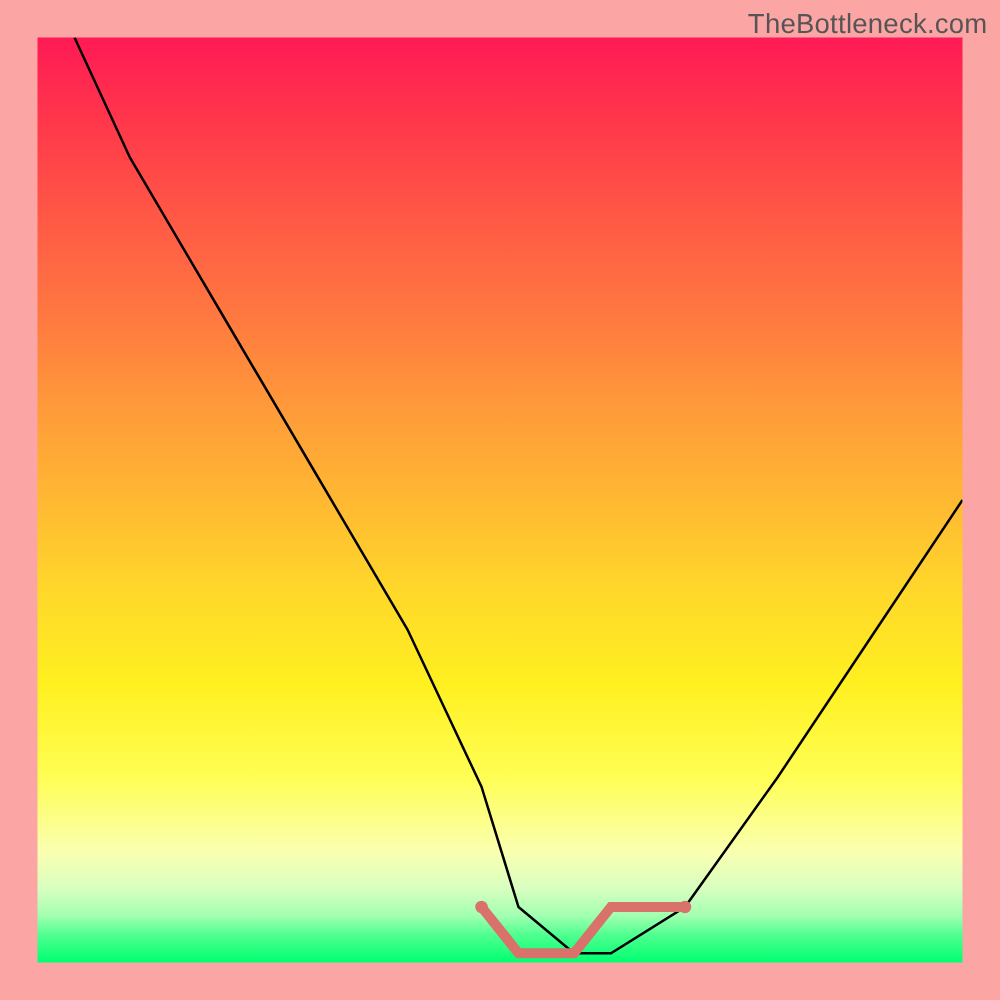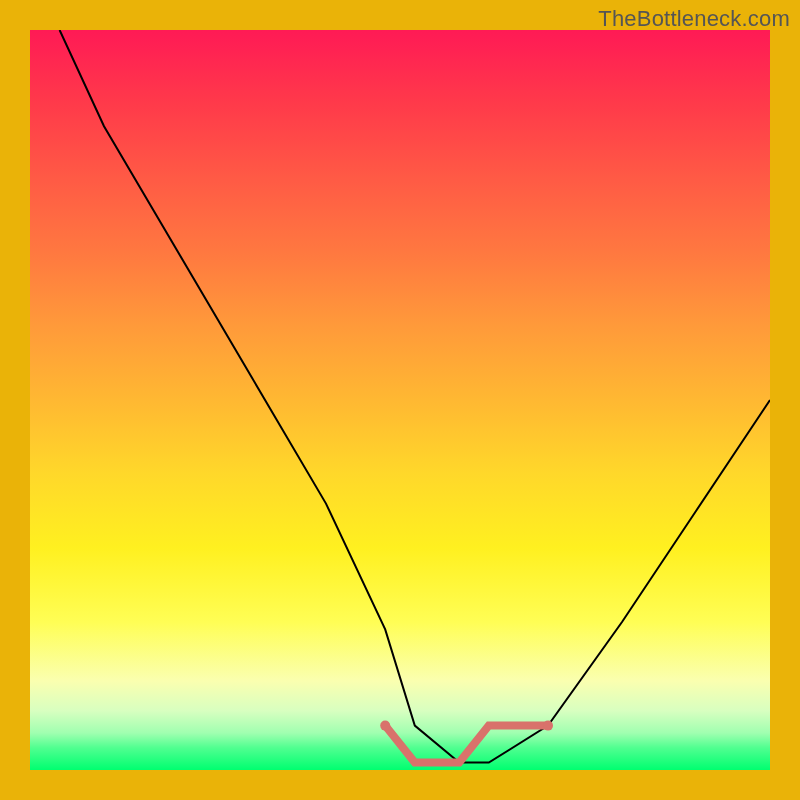--- a/index.html
+++ b/index.html
@@ -7,21 +7,21 @@
     padding: 0;
     width: 800px;
     height: 800px;
     overflow: hidden;
     font-family: Arial, sans-serif;
   }
   .container {
     position: relative;
     width: 800px;
     height: 800px;
-    background: #eab308;
+    background: #fca5a5;
   }
   .plot-area {
     position: absolute;
     left: 30px;
     top: 30px;
     width: 740px;
     height: 740px;
     background: linear-gradient(to bottom,
       #ff1a55 0%,
       #ff3a4a 10%,

